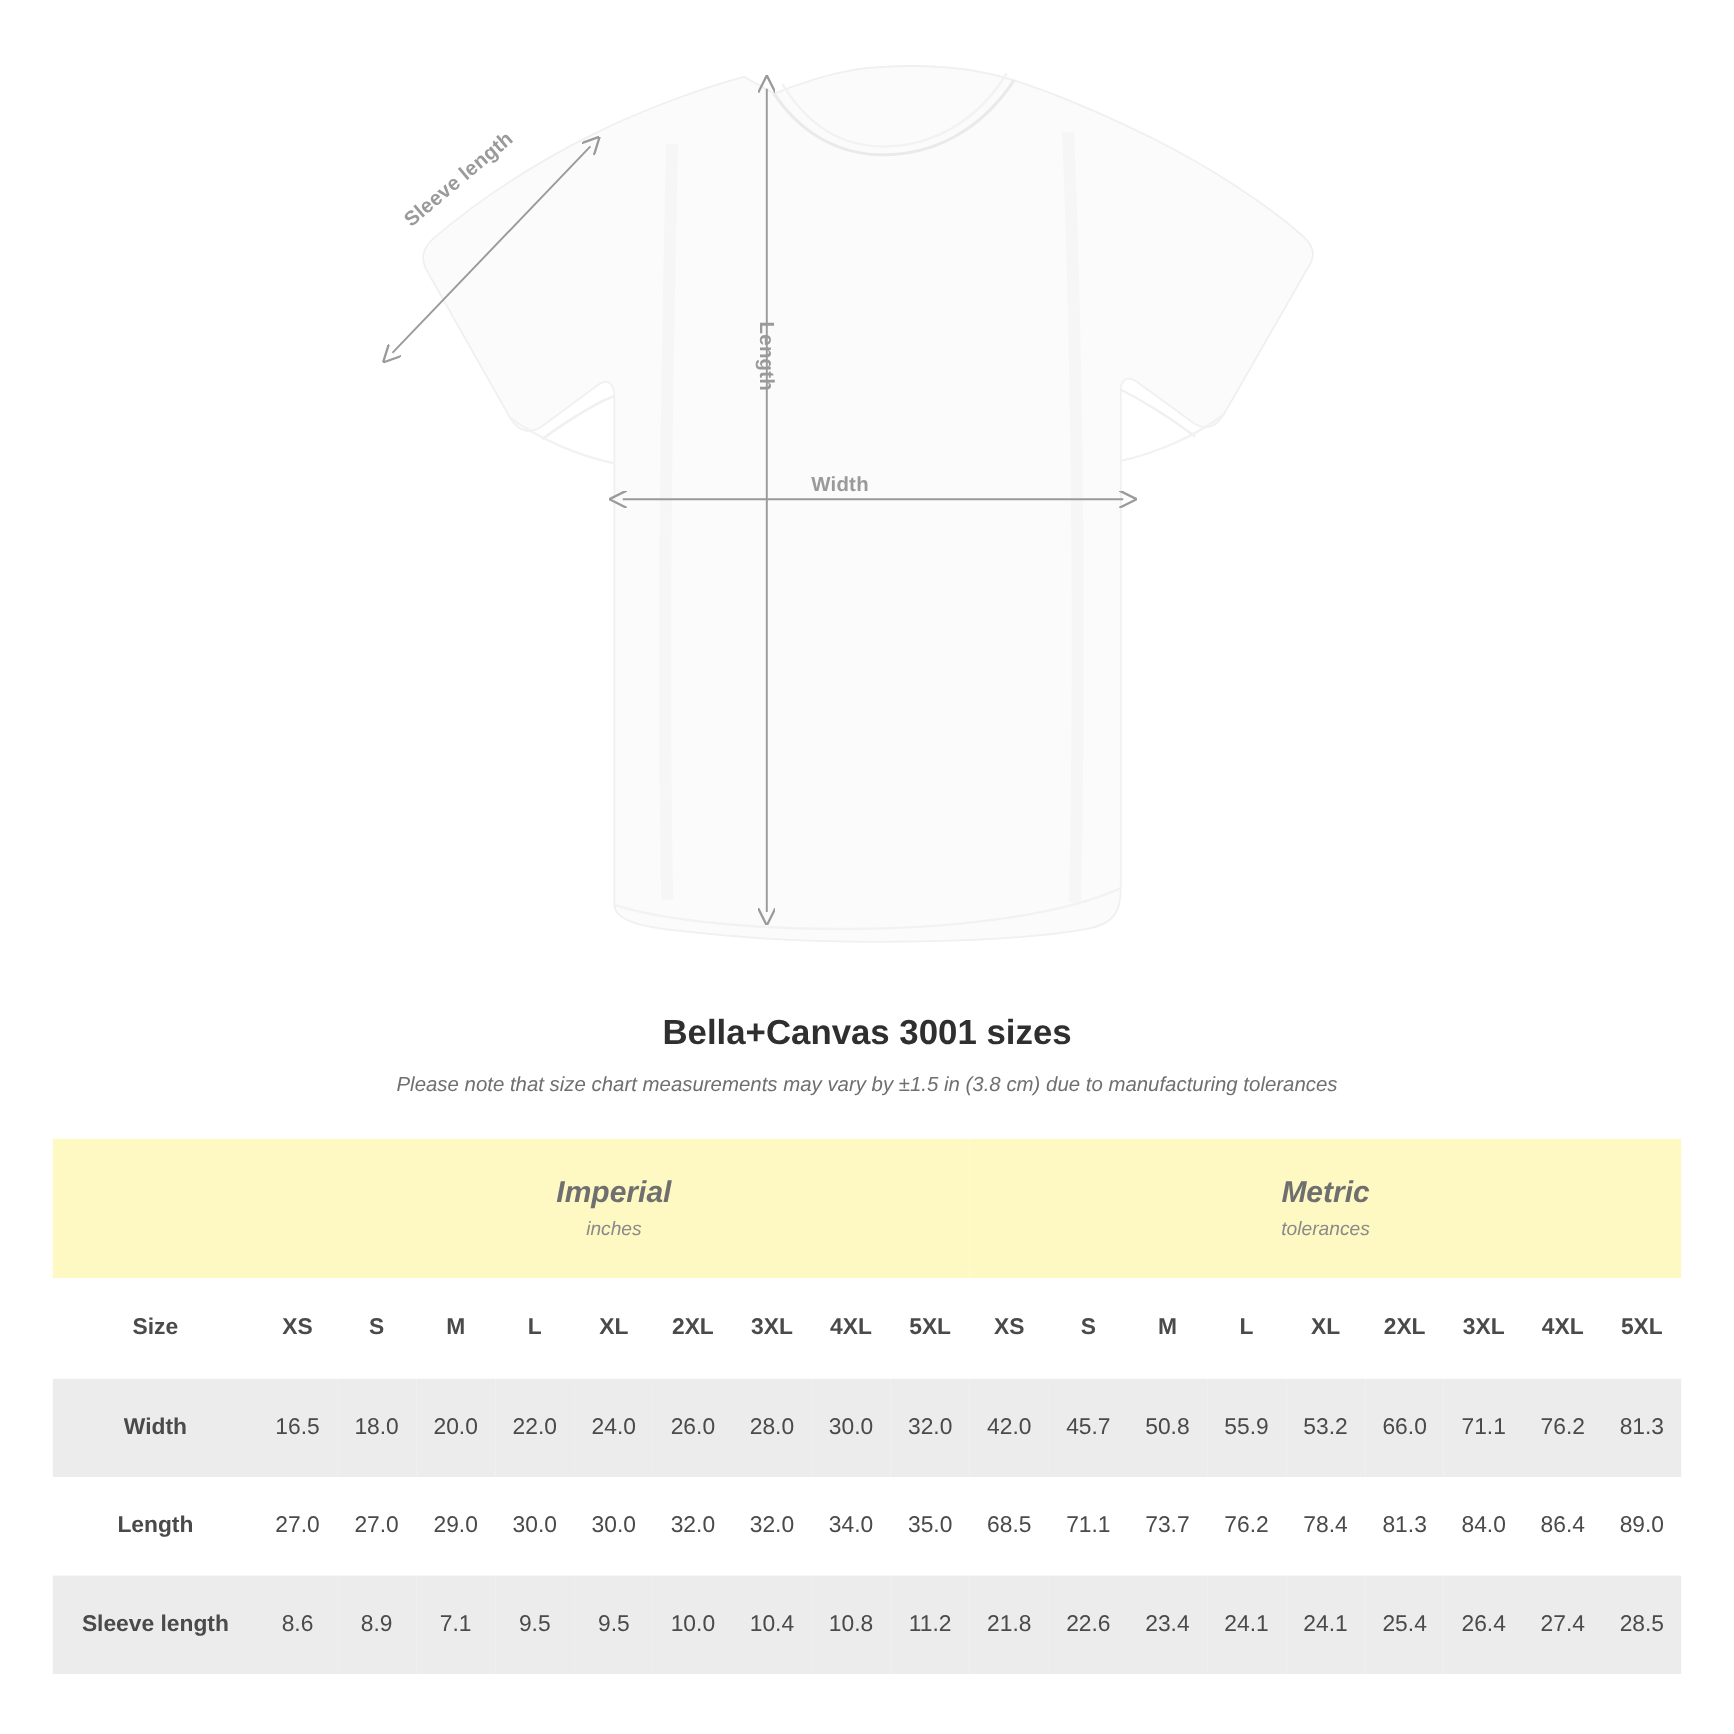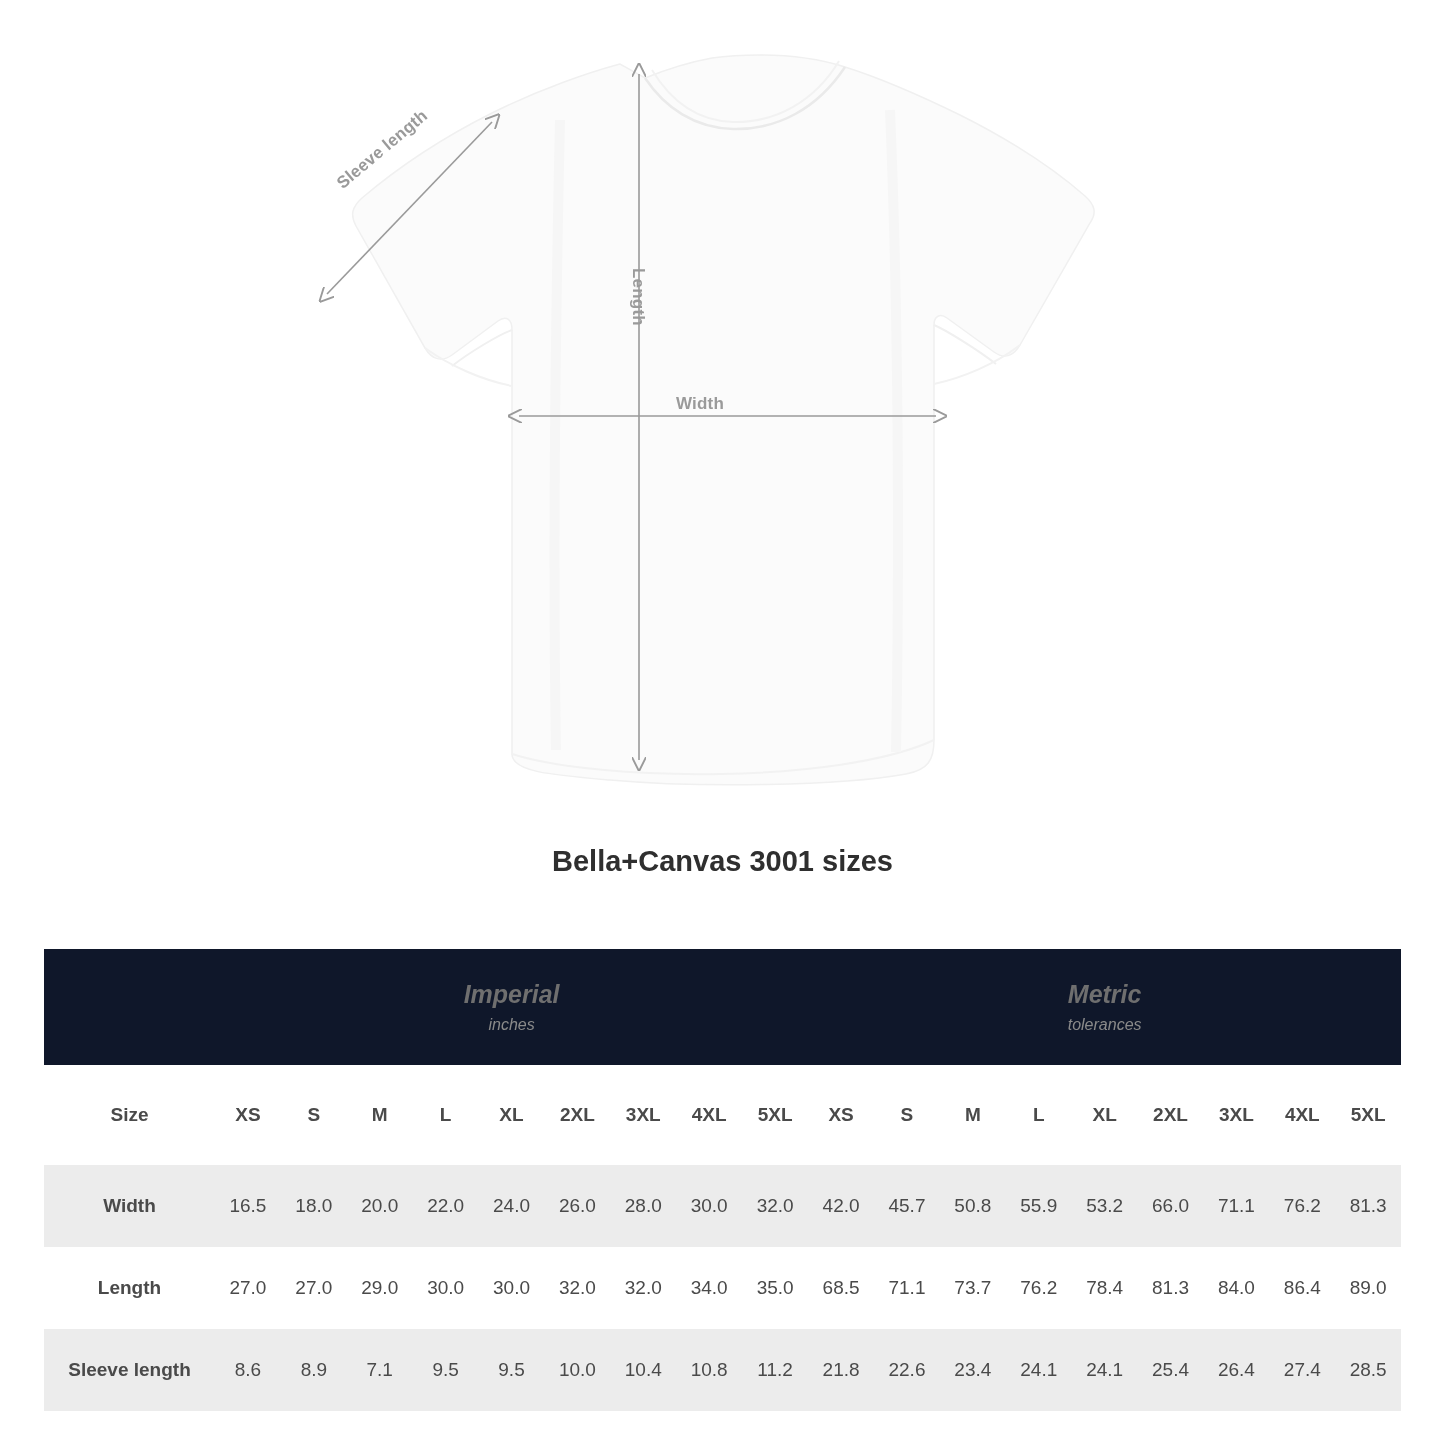--- a/index.html
+++ b/index.html
@@ -79,41 +79,41 @@
   }
   table.size-table td, table.size-table th {
     border: none;
     text-align: center;
     vertical-align: middle;
   }
   .col-head { width: 171px; }
   .col-val { width: 65.9px; }
 
   tr.unit-row td {
-    background: #0f172a;
+    background: #fef9c3;
     height: 116px;
     padding: 0;
   }
   .unit-name {
     font-size: 25px;
     font-style: italic;
     font-weight: bold;
     color: #6f6f6f;
     line-height: 1.15;
   }
   .unit-sub {
     font-size: 16px;
     font-style: italic;
     color: #8a8a8a;
     margin-top: 7px;
   }
 
   tr.head-row td {
     background: #ffffff;
-    height: 100px;
+    height: 84px;
     font-size: 19px;
     font-weight: bold;
     color: #4a4a4a;
   }
   tr.head-row td.rowlabel { font-size: 19px; }
 
   tr.data-row td {
     height: 82px;
     font-size: 19px;
     color: #4a4a4a;
@@ -189,20 +189,21 @@
       <rect x="642" y="268" width="24" height="96" fill="#ffffff" opacity="0.0"></rect>
     </svg>
 
     <div class="dim-label" id="label-sleeve">Sleeve length</div>
     <div class="dim-label" id="label-length">Length</div>
     <div class="dim-label" id="label-width">Width</div>
   </div>
 
   <div id="heading-block">
     <h1 id="chart-title">Bella+Canvas 3001 sizes</h1>
+    <div id="chart-note">Please note that size chart measurements may vary by ±1.5 in (3.8 cm) due to manufacturing tolerances</div>
   </div>
 
   <div id="size-table-wrap">
     <table class="size-table">
       <colgroup>
         <col class="col-head">
         <col class="col-val">
           <col class="col-val">
           <col class="col-val">
           <col class="col-val">

